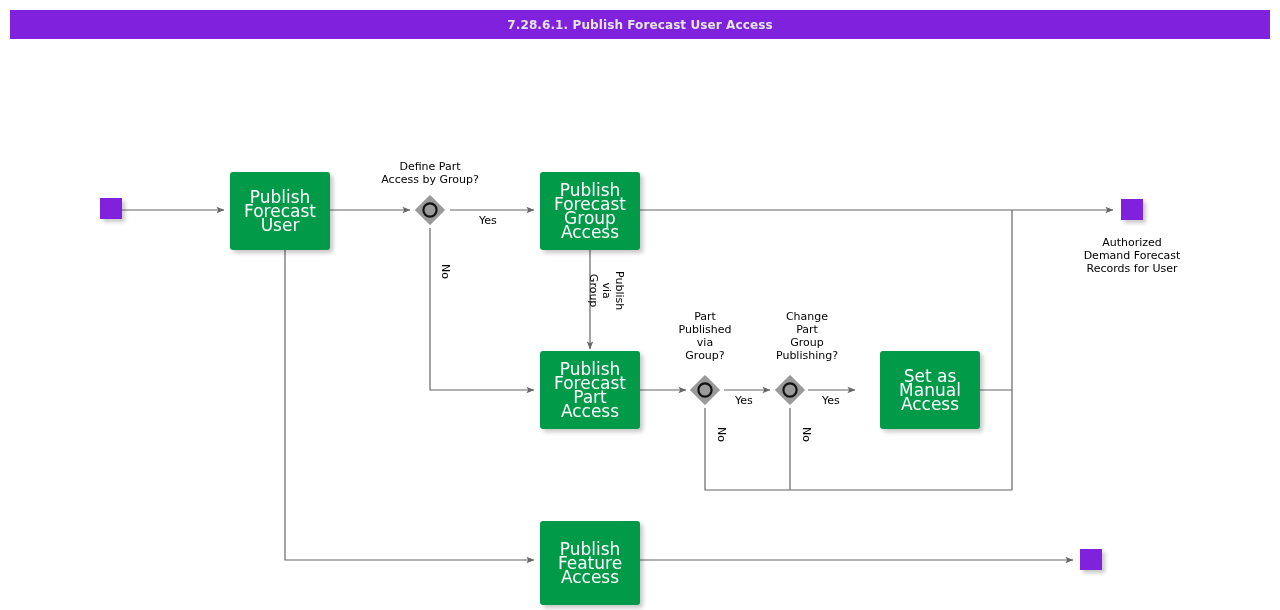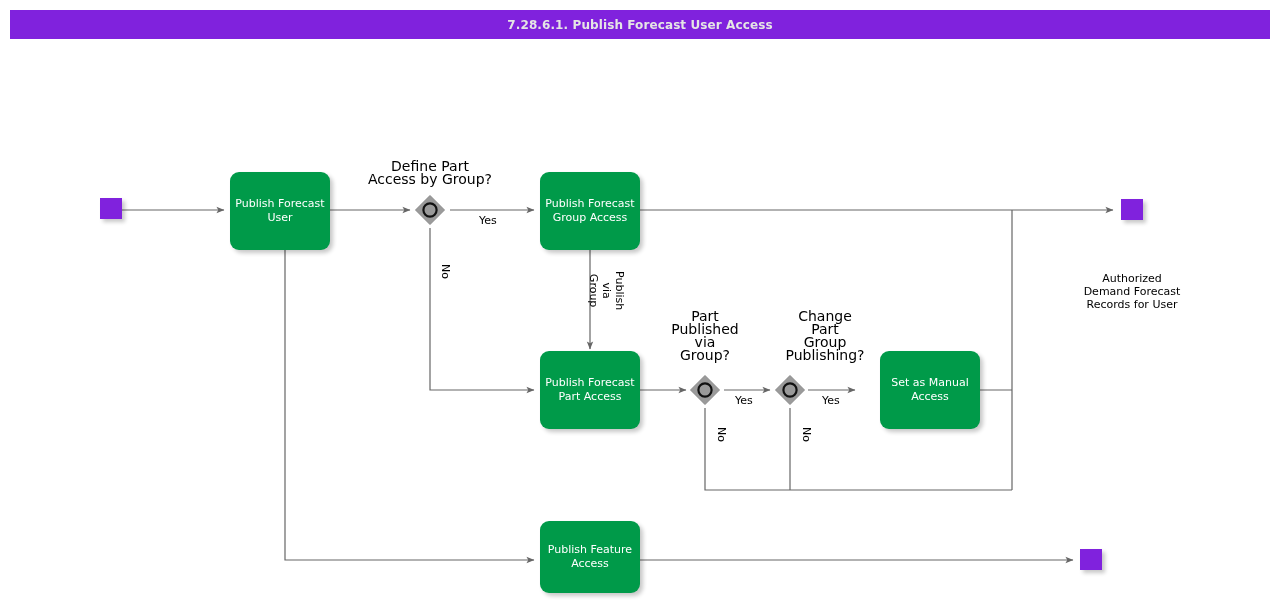--- a/index.html
+++ b/index.html
@@ -46,24 +46,24 @@
     top: 0;
     width: 1280px;
     height: 610px;
     pointer-events: none;
   }
 
   
   .task {
     position: absolute;
     background: #009a49;
-    border-radius: 9px;
+    border-radius: 3px;
     box-shadow: 3px 3px 4px rgba(0,0,0,0.22);
     color: #ffffff;
-    font-size: 11px;
+    font-size: 17px;
     line-height: 14px;
     display: flex;
     align-items: center;
     justify-content: center;
     text-align: center;
     box-sizing: border-box;
     padding: 2px 5px;
     white-space: pre-line;
   }
 
@@ -86,21 +86,21 @@
 
   
   .gateway {
     position: absolute;
     width: 34px;
     height: 34px;
   }
 
   .gateway-label {
     position: absolute;
-    font-size: 14px;
+    font-size: 11px;
     line-height: 13px;
     color: #000000;
     text-align: center;
     white-space: pre-line;
   }
 
   
   .edge-label {
     position: absolute;
     font-size: 11px;
@@ -158,39 +158,39 @@
 
       <path d="M 285 250 L 285 560 L 534 560" marker-end="url(#arrow)"></path>
 
       <path d="M 640 560 L 1073 560" marker-end="url(#arrow)"></path>
     </g>
   </svg>
 
   <div class="endpoint" style="left:100px; top:198px;"></div>
 
   <div class="endpoint" style="left:1121px; top:199px;"></div>
-  <div class="endpoint-label" style="left:1052px; top:236px; width:160px;margin-top:36px;">Authorized
+  <div class="endpoint-label" style="left:1052px; top:236px; width:160px;">Authorized
 Demand Forecast
 Records for User</div>
 
   <div class="endpoint" style="left:1080px; top:549px;"></div>
 
   <div class="task" style="left:230px; top:172px; width:100px; height:78px;">Publish Forecast
 User</div>
 
   <div class="task" style="left:540px; top:172px; width:100px; height:78px;">Publish Forecast
 Group Access</div>
 
   <div class="task" style="left:540px; top:351px; width:100px; height:78px;">Publish Forecast
 Part Access</div>
 
   <div class="task" style="left:880px; top:351px; width:100px; height:78px;">Set as Manual
 Access</div>
 
-  <div class="task" style="left:540px; top:521px; width:100px; height:72px;">Publish Feature
+  <div class="task" style="left:540px; top:521px; width:100px; height:84px;">Publish Feature
 Access</div>
 
   <div class="gateway" style="left:413px; top:193px;">
     <svg width="34" height="34" viewBox="0 0 34 34">
       <path d="M 17 2.5 L 31.5 17 L 17 31.5 L 2.5 17 Z" fill="#9a9a9a" stroke="#8a8a8a" stroke-width="1"></path>
       <circle cx="17" cy="17" r="6.6" fill="#9a9a9a" stroke="#111111" stroke-width="2.2"></circle>
     </svg>
   </div>
   <div class="gateway-label" style="left:350px; top:160px; width:160px;">Define Part
 Access by Group?</div>
@@ -205,21 +205,21 @@
 Published
 via
 Group?</div>
 
   <div class="gateway" style="left:773px; top:373px;">
     <svg width="34" height="34" viewBox="0 0 34 34">
       <path d="M 17 2.5 L 31.5 17 L 17 31.5 L 2.5 17 Z" fill="#9a9a9a" stroke="#8a8a8a" stroke-width="1"></path>
       <circle cx="17" cy="17" r="6.6" fill="#9a9a9a" stroke="#111111" stroke-width="2.2"></circle>
     </svg>
   </div>
-  <div class="gateway-label" style="left:770px; top:310px; width:110px;">Change
+  <div class="gateway-label" style="left:752px; top:310px; width:110px;">Change
 Part
 Group
 Publishing?</div>
 
   <div class="edge-label" style="left:479px; top:214px;">Yes</div>
 
   <div class="edge-label rot" style="left:452px; top:264px;">No</div>
 
   <div class="edge-label rot" style="left:626px; top:271px;">Publish
 via

